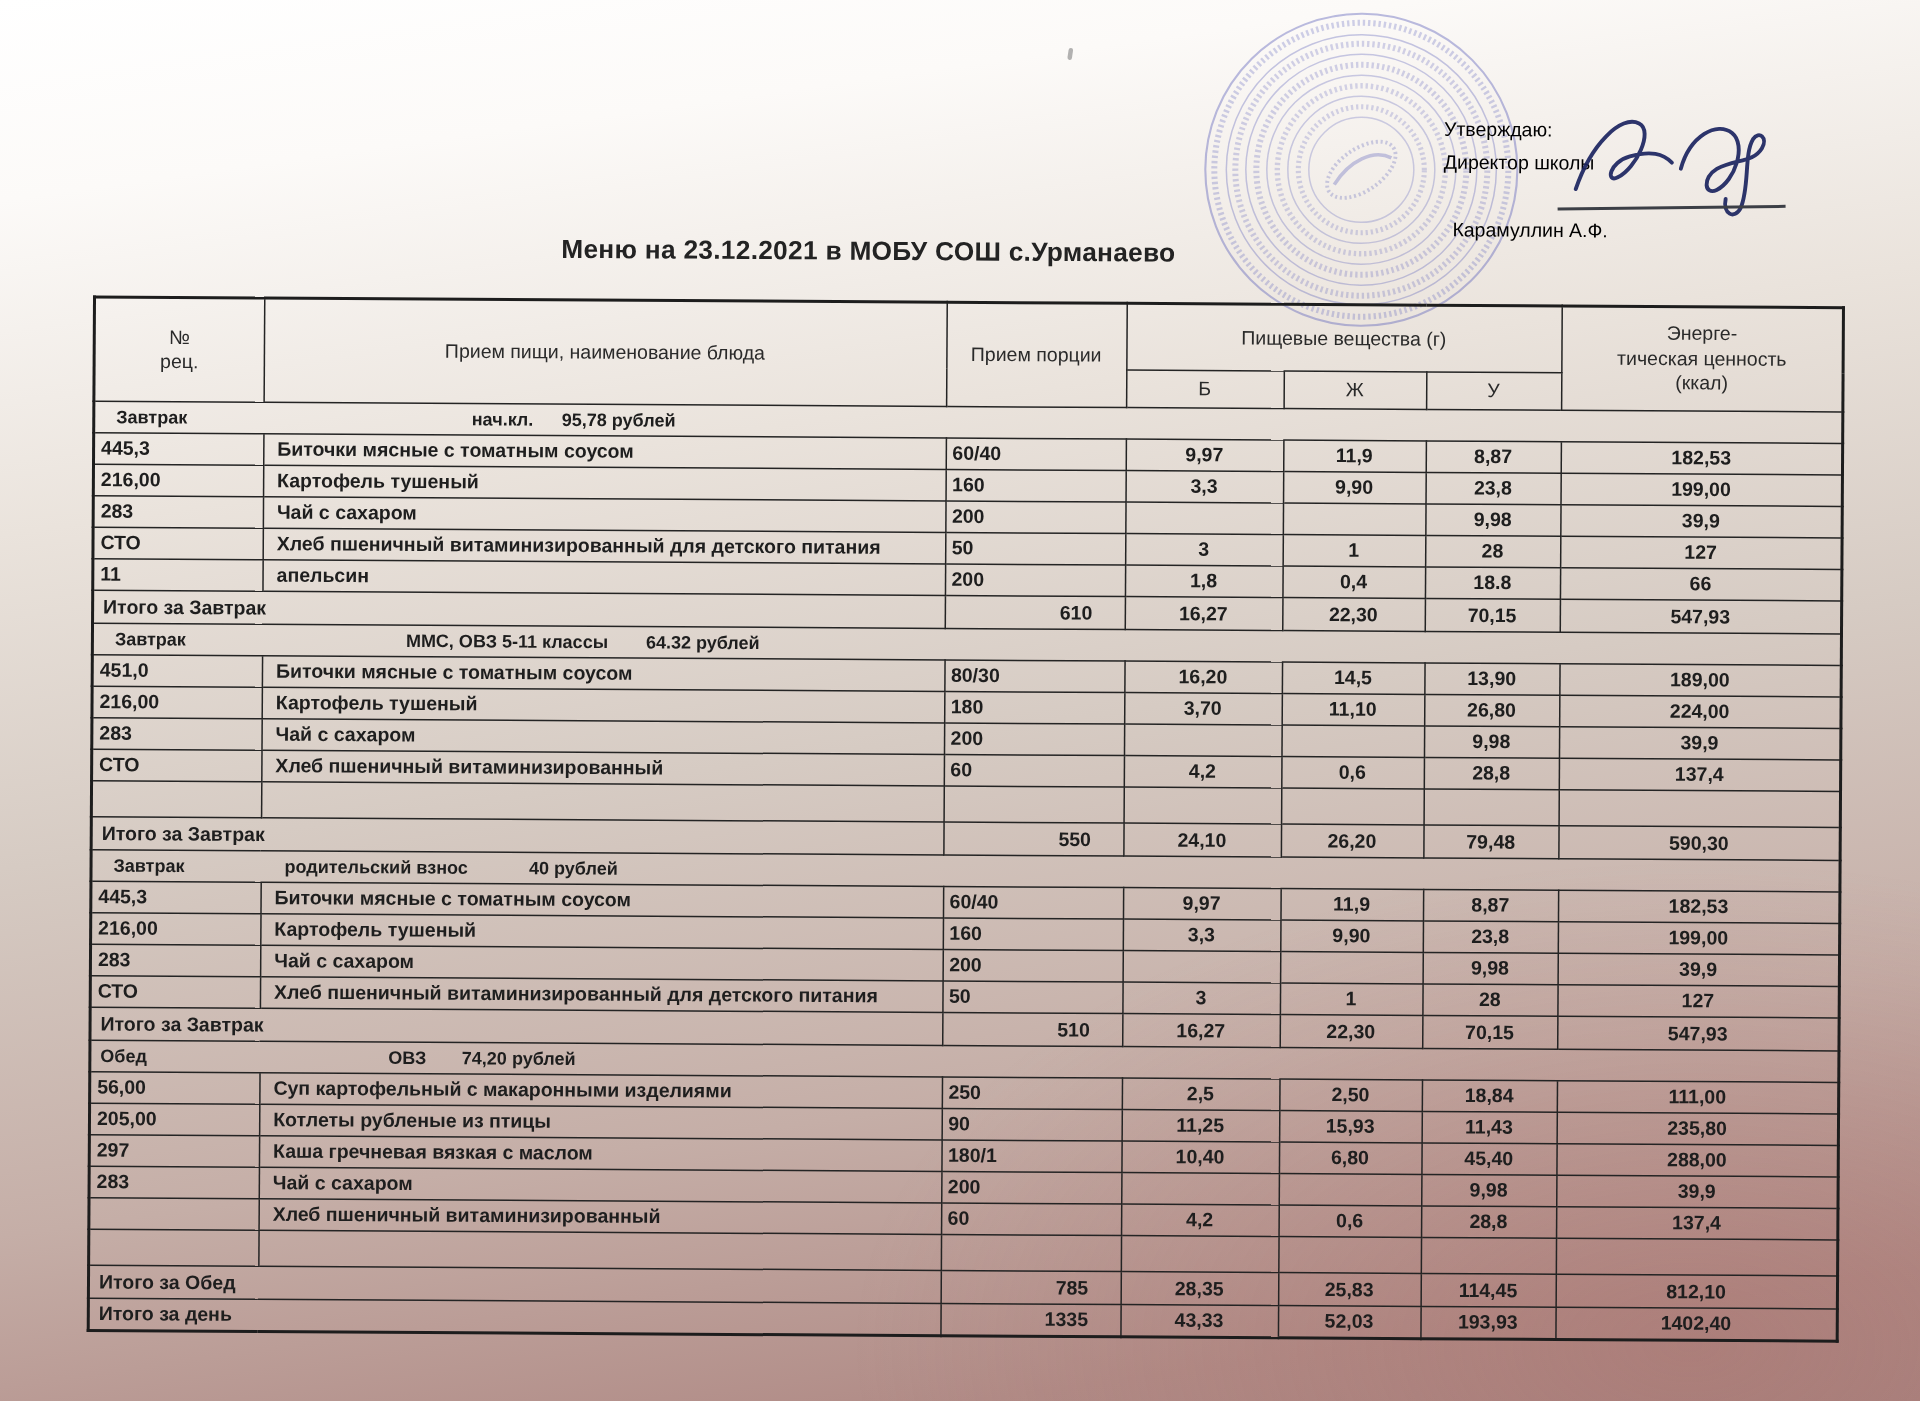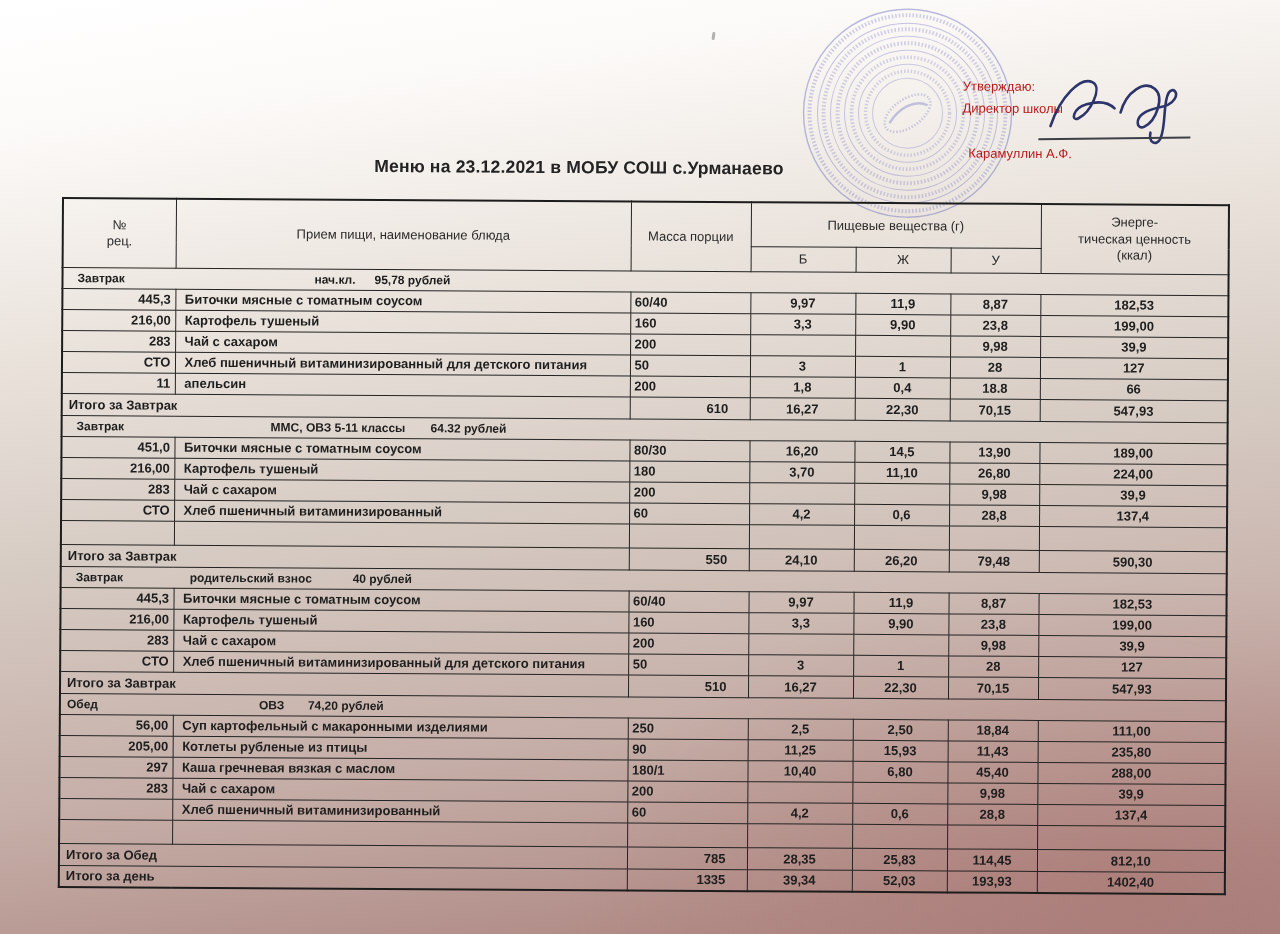--- a/index.html
+++ b/index.html
@@ -7,21 +7,21 @@
   body {
     font-family:"Liberation Sans", sans-serif;
     color:#1e1e1e;
     background:
       radial-gradient(ellipse 900px 520px at 88% 96%, rgba(168,108,104,0.38), rgba(168,108,104,0) 62%),
       linear-gradient(172deg, #ffffff 0%, #fcfaf8 12%, #eae3dc 32%, #d6cbc3 52%, #c5aea7 74%, #b18c87 92%, #aa8682 100%);
   }
   .content { position:absolute; inset:0; transform:rotate(0.35deg); transform-origin:60px 200px; }
 
   
-  .approval { position:absolute; left:962px; top:74px; font-size:13px; color:#b91c1c; line-height:1.1; }
+  .approval { position:absolute; left:962px; top:74px; font-size:13px; color:#000000; line-height:1.1; }
   .approval .l2 { margin-top:8px; }
   .approval .l3 { margin-top:30px; margin-left:6px; }
   .sig-line { position:absolute; left:1038px; top:131px; width:152px; border-top:2px solid #3c3f46; transform:rotate(-1deg); }
   .signature { position:absolute; left:1042px; top:62px; }
   .stamp { position:absolute; left:792px; top:-4px; opacity:0.85; }
   .speck { position:absolute; left:711px; top:28px; width:3px; height:8px; background:#8a8a8a; opacity:0.65; transform:rotate(8deg); border-radius:2px; }
 
   
   .doc-title { position:absolute; left:374px; top:154px; font-size:17.5px; font-weight:600; letter-spacing:0.2px; color:#232323; }
 
@@ -29,21 +29,21 @@
   table.menu { position:absolute; left:62px; top:197px; width:1166px; border-collapse:collapse; table-layout:fixed; }
   table.menu td, table.menu th { border:1.5px solid #242424; font-size:13px; overflow:hidden; }
   table.menu { border:2px solid #1d1d1d; }
   thead th { font-weight:400; text-align:center; vertical-align:middle; color:#2a2a2a; background:transparent; }
   .th-pre { white-space:pre-line; line-height:1.25; }
   thead tr.h1 th { height:44px; }
   thead tr.h2 th { height:25px; }
 
   tbody tr { height:21px; }
   tbody td { font-weight:700; padding:1px 4px; vertical-align:middle; }
-  td.c-num  { text-align:right; }
+  td.c-num  { text-align:left; }
   td.c-dish { text-align:left; padding-left:9px; }
   td.c-mass { text-align:left; }
   td.c-val  { text-align:center; }
 
   tr.section-row td { position:relative; height:21px; }
   tr.section-row .sp { position:absolute; top:50%; transform:translateY(-50%); white-space:nowrap; font-weight:700; font-size:12px; }
   tr.section-row .sp.meal { left:14px; }
   tr[data-si="0"] .sp.group { left:233px;margin-left:18px; }  tr[data-si="0"] .sp.price { left:311px;text-align:right; }
   tr[data-si="1"] .sp.group { left:208px; }  tr[data-si="1"] .sp.price { left:368px; }
   tr[data-si="2"] .sp.group { left:104px;padding-left:24px; }  tr[data-si="2"] .sp.price { left:291px; }
@@ -104,21 +104,21 @@
       <col style="width:105px">
         <col style="width:95px">
         <col style="width:90px">
         <col style="width:188px">
     </colgroup>
     <thead>
       <tr class="h1">
         <th rowspan="2" class="th-pre">№
 рец.</th>
         <th rowspan="2">Прием пищи, наименование блюда</th>
-        <th rowspan="2">Масса порции</th>
+        <th rowspan="2">Прием порции</th>
         <th colspan="3">Пищевые вещества (г)</th>
         <th rowspan="2" class="th-pre">Энерге-
 тическая ценность
 (ккал)</th>
       </tr>
       <tr class="h2">
         <th>Б</th>
         <th>Ж</th>
         <th>У</th>
       </tr>
@@ -360,21 +360,21 @@
           <td class="t-label" colspan="2">Итого за Обед</td>
           <td class="c-mass">785</td>
           <td class="c-val">28,35</td>
           <td class="c-val">25,83</td>
           <td class="c-val">114,45</td>
           <td class="c-val">812,10</td>
         </tr>
         <tr class="total-row">
           <td class="t-label" colspan="2">Итого за день</td>
           <td class="c-mass">1335</td>
-          <td class="c-val">39,34</td>
+          <td class="c-val">43,33</td>
           <td class="c-val">52,03</td>
           <td class="c-val">193,93</td>
           <td class="c-val">1402,40</td>
         </tr>
       </tbody>
   </table>
 
 </div>
 
 </body></html>

